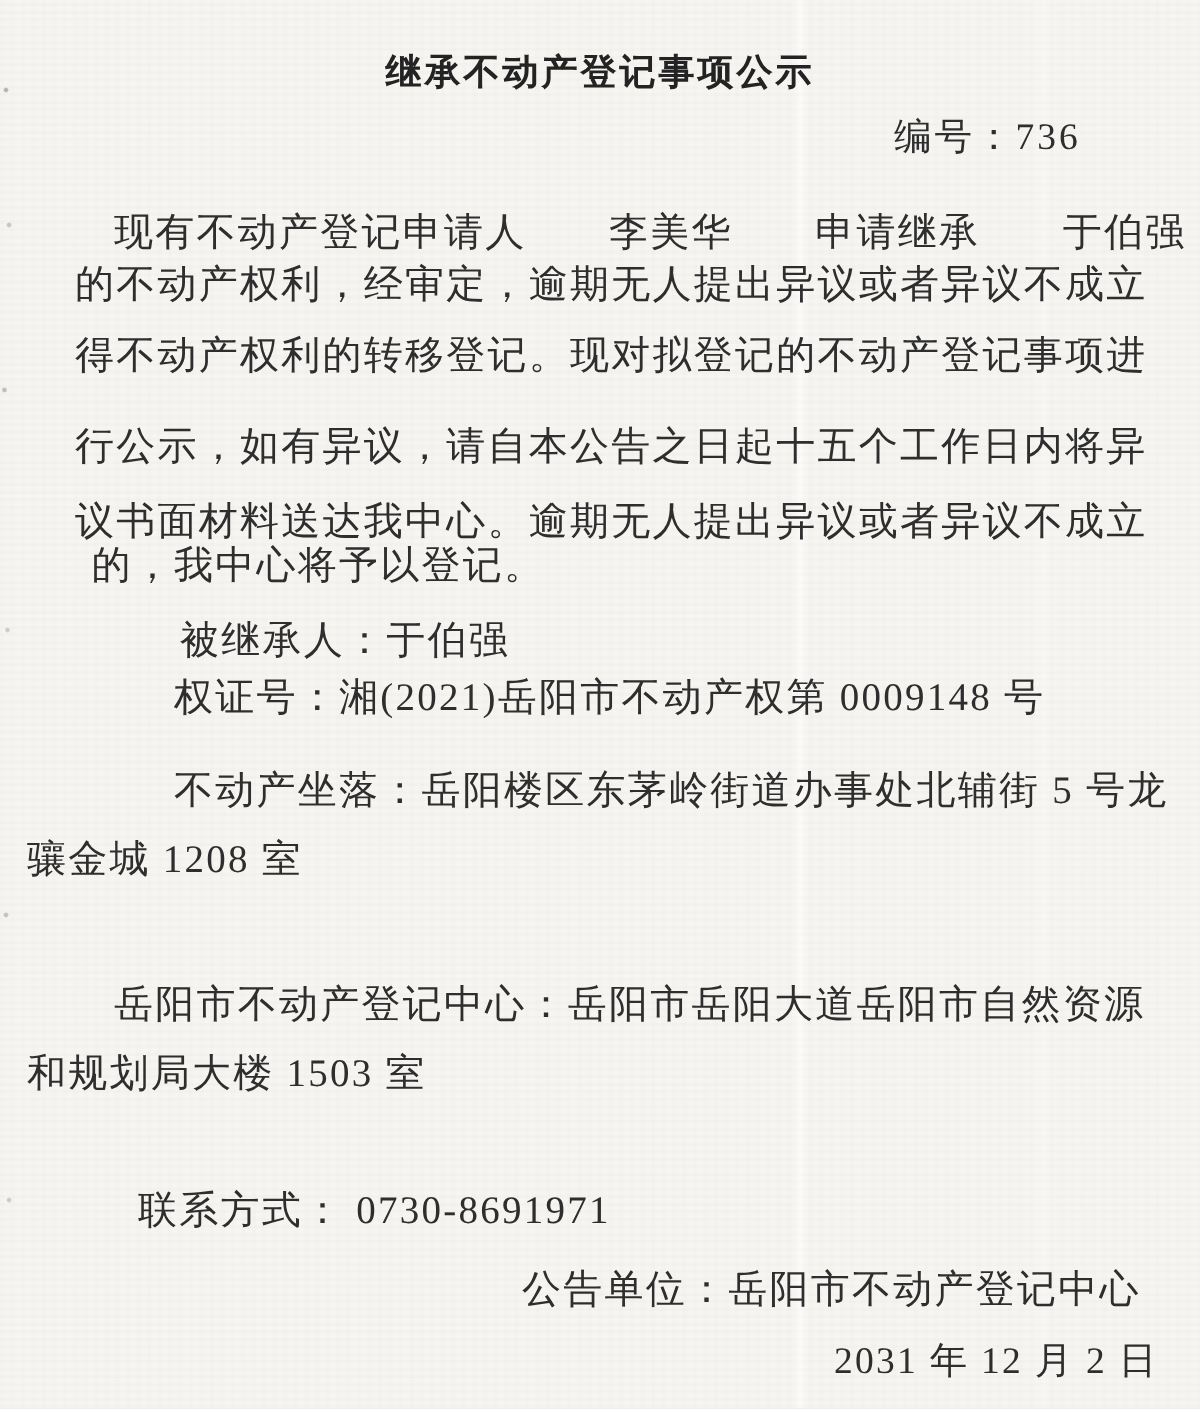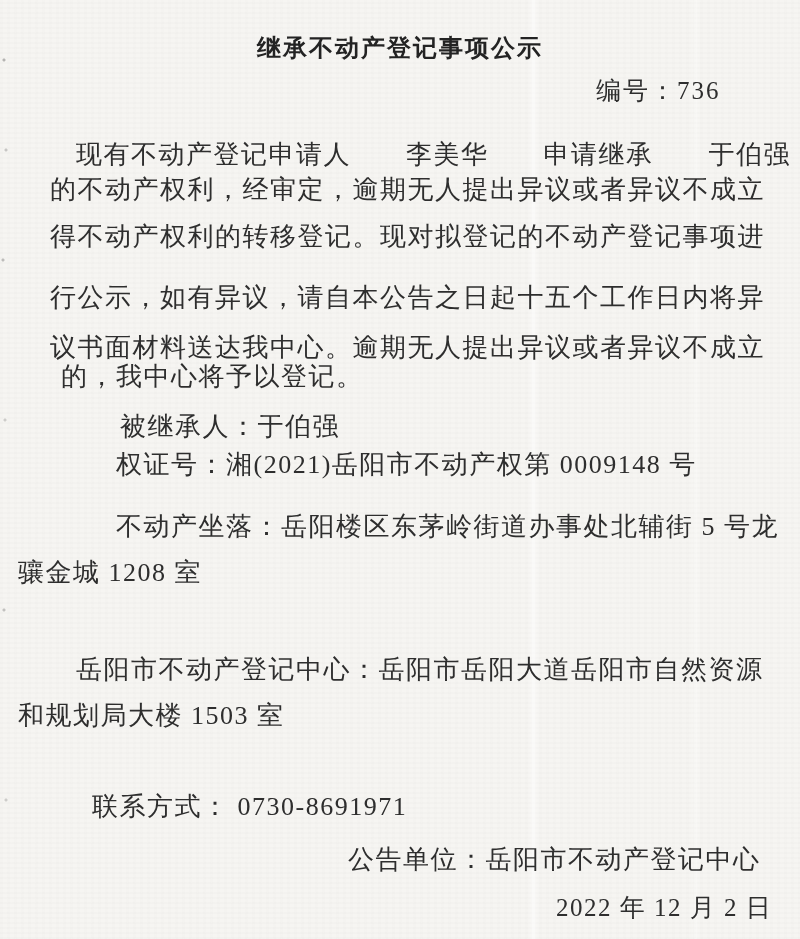--- a/index.html
+++ b/index.html
@@ -96,15 +96,15 @@
   <div class="line" style="top:410px; left:120px;">被继承人：于伯强</div>
   <div class="line" style="top:448px; left:116px;font-family:Liberation Serif, serif;">权证号：湘(2021)岳阳市不动产权第 0009148 号</div>
   <div class="line" style="top:510px; left:116px;">不动产坐落：岳阳楼区东茅岭街道办事处北辅街 5 号龙</div>
   <div class="line" style="top:556px; left:18px;">骧金城 1208 室</div>
 
   <div class="line" style="top:653px; left:76px;">岳阳市不动产登记中心：岳阳市岳阳大道岳阳市自然资源</div>
   <div class="line" style="top:699px; left:18px;">和规划局大楼 1503 室</div>
   <div class="line" style="top:746px; left:92px;margin-top:44px;">联系方式：  0730-8691971</div>
 
   <div class="line" style="top:843px; left:348px;">公告单位：岳阳市不动产登记中心</div>
-  <div class="line small" style="top:891px; left:556px;">2022 年 12 月 2 日</div>
+  <div class="line small" style="top:891px; left:556px;">2031 年 12 月 2 日</div>
 
 </div>
 
 </body></html>

